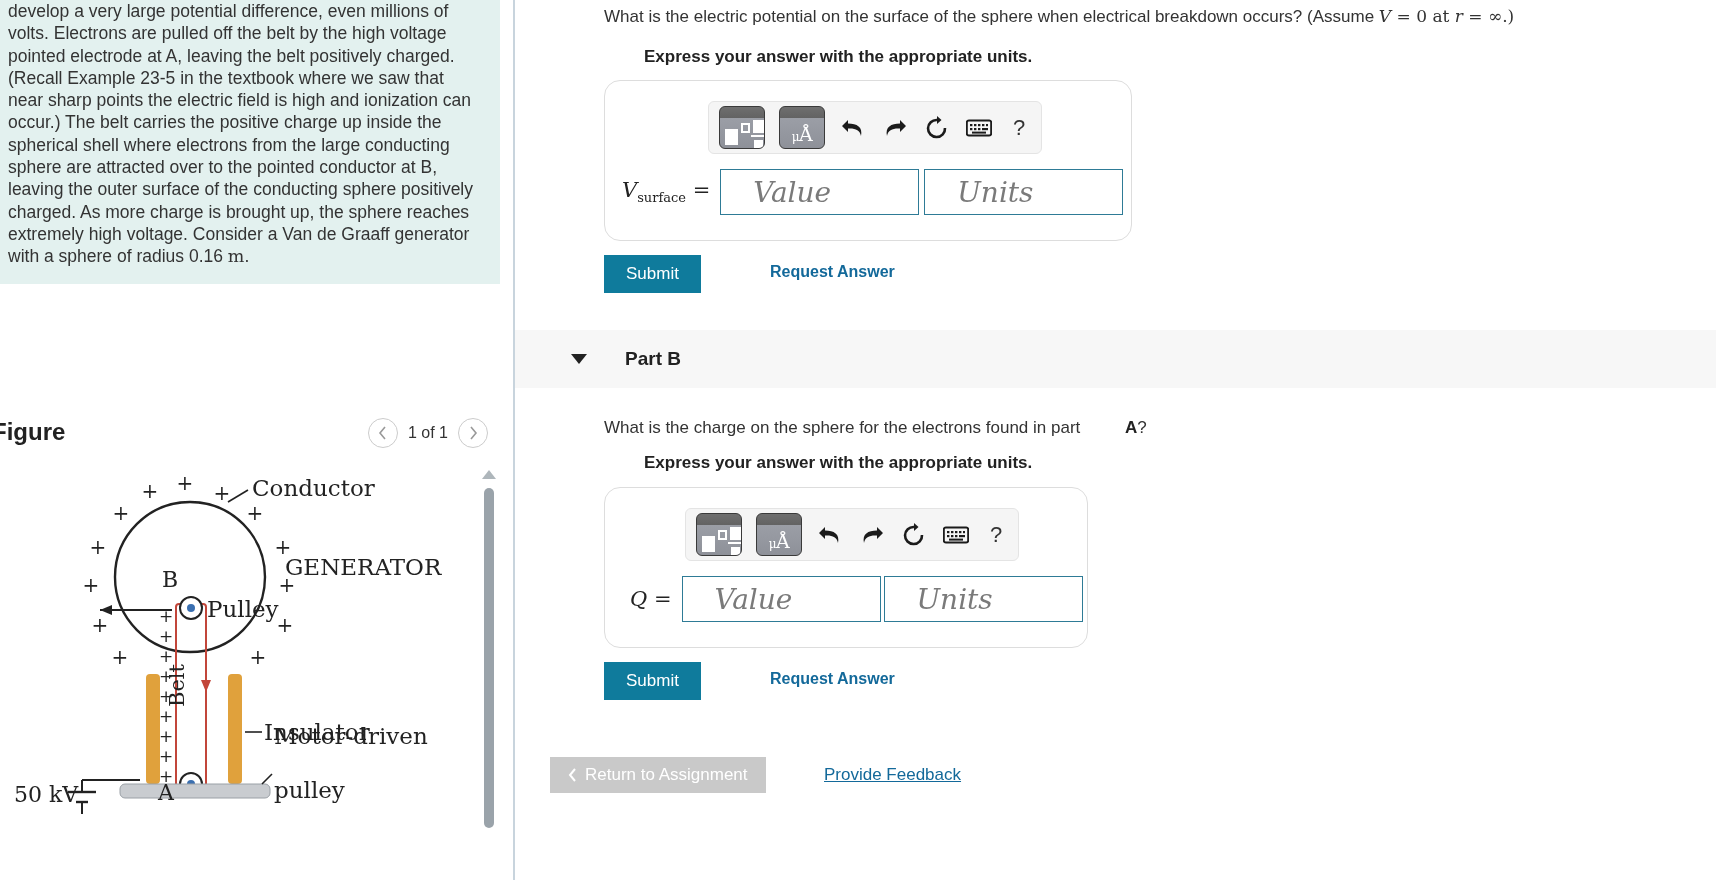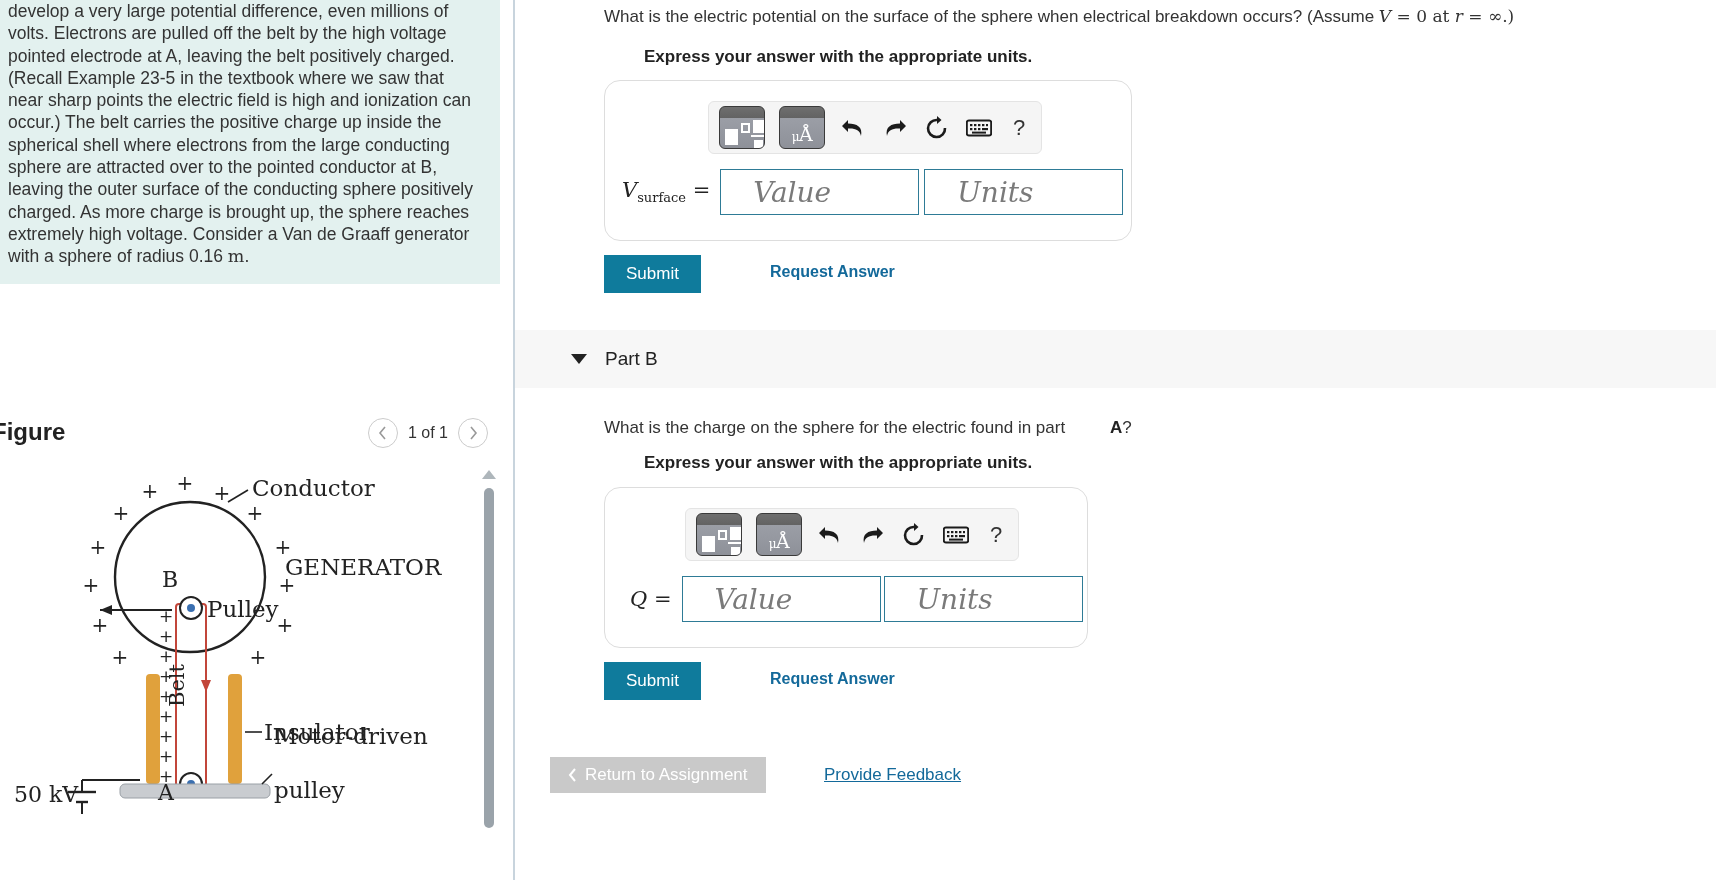--- a/index.html
+++ b/index.html
@@ -191,22 +191,22 @@
     display: flex; align-items: center;
   }
   .caret {
     margin-left: 56px;
     width: 0; height: 0;
     border-left: 8px solid transparent;
     border-right: 8px solid transparent;
     border-top: 10px solid #222222;
   }
   .part-label {
-    margin-left: 18px;
-    font-size: 19px; font-weight: normal; color: #222222;
+    margin-left: 38px;
+    font-size: 19px; font-weight: bold; color: #222222;
   }
 
   
   .btn-return {
     position: absolute;
     background: #c9c9c9;
     color: #ffffff;
     border: none;
     height: 36px;
     padding: 0 18px;
@@ -404,21 +404,21 @@
 
     <button class="btn-submit" style="left:89px; top:255px;">Submit</button>
     <div class="link-request" style="left:211px; top:263px;">Request Answer</div>
 
     <div class="part-header" style="top:330px;">
       <div class="caret"></div>
       <div class="part-label">Part B</div>
     </div>
 
     <div class="q-text" style="left:89px; top:416px;">
-      <span>What is the charge on the sphere for the electric found in part </span><span class="q-bold">A</span><span>?</span>
+      <span>What is the charge on the sphere for the electrons found in part </span><span class="q-bold">A</span><span>?</span>
     </div>
 
     <div class="q-text q-bold" style="left:89px; top:451px;">Express your answer with the appropriate units.</div>
 
     <div class="answer-box" style="left:89px; top:487px; width:484px; height:161px;">
 
       <div class="toolbar" style="left:80px; top:20px;">
         <div class="tbtn">
           <div class="ti-a" style="left:5px;  top:22px; width:13px; height:16px;"></div>
           <div class="ti-a" style="left:21px; top:16px; width:9px;  height:10px; background:none; border:2px solid #ffffff;"></div>

